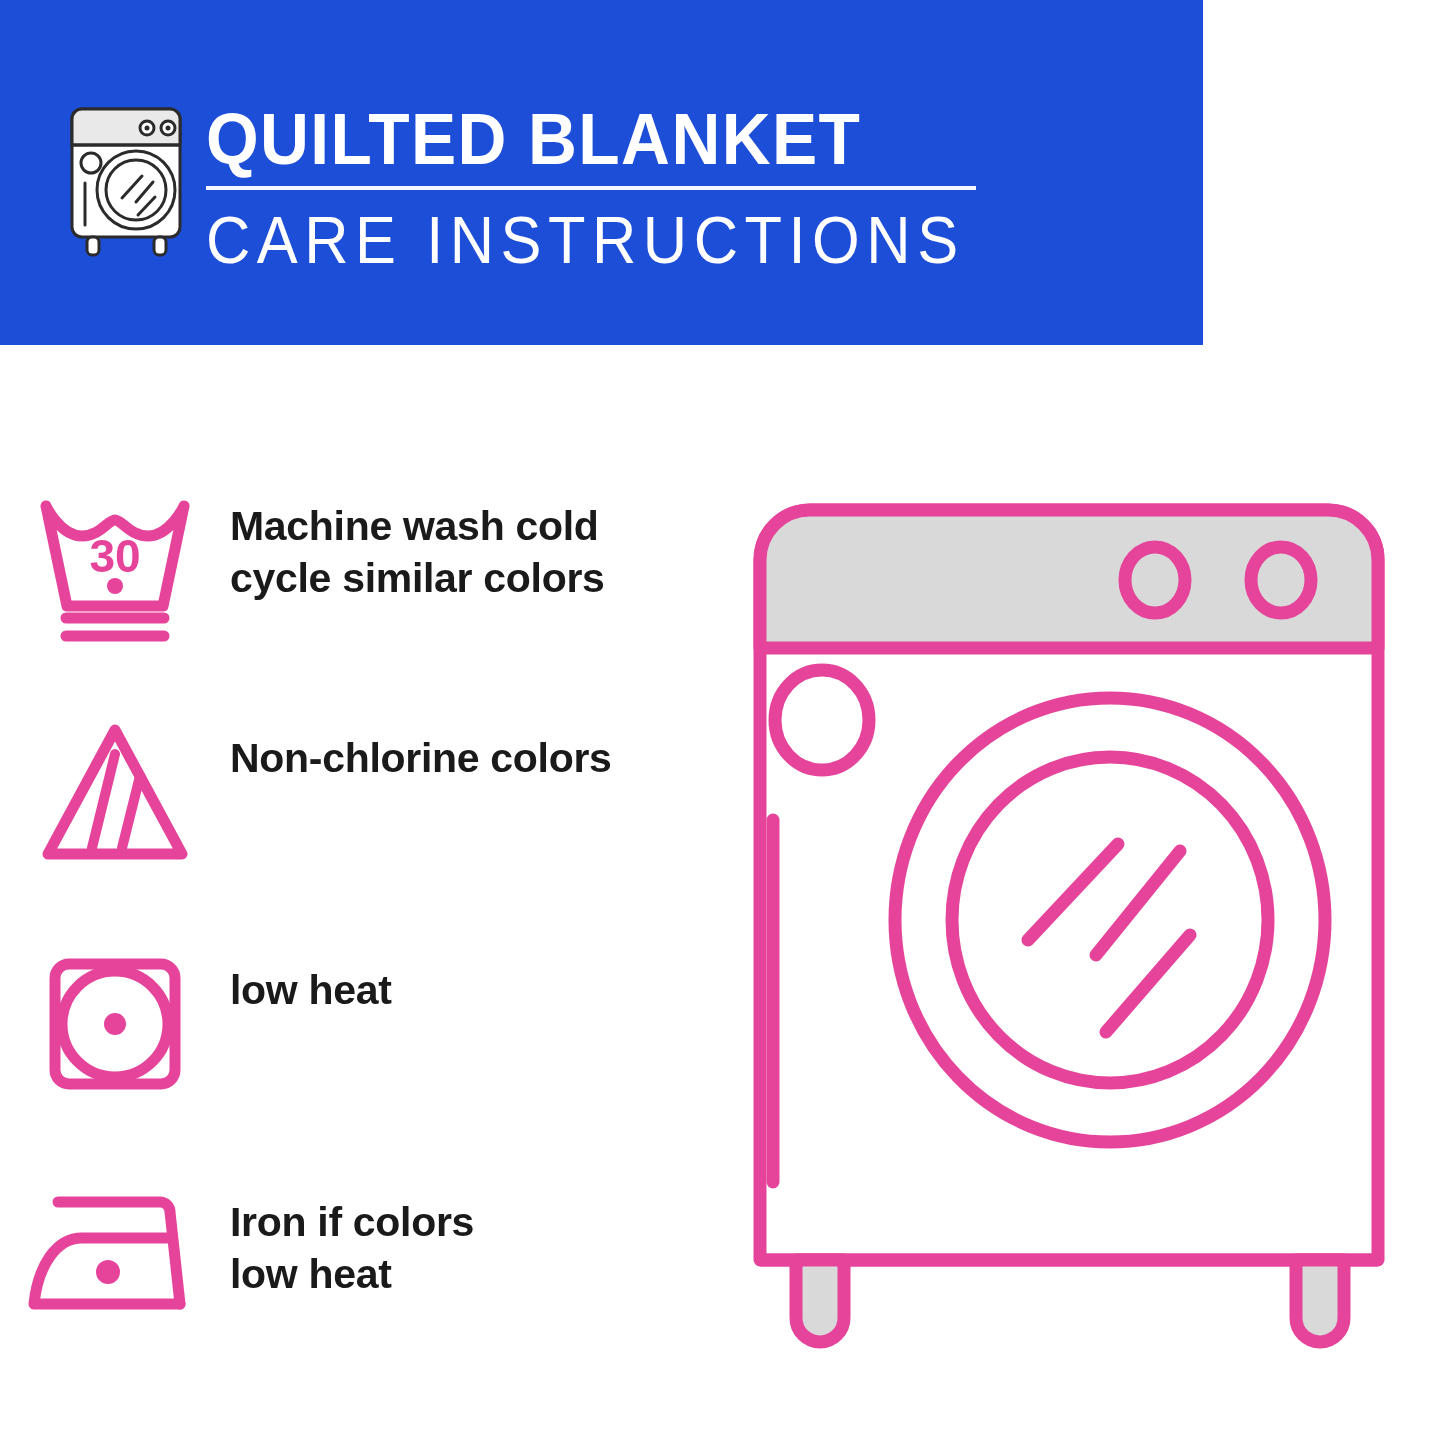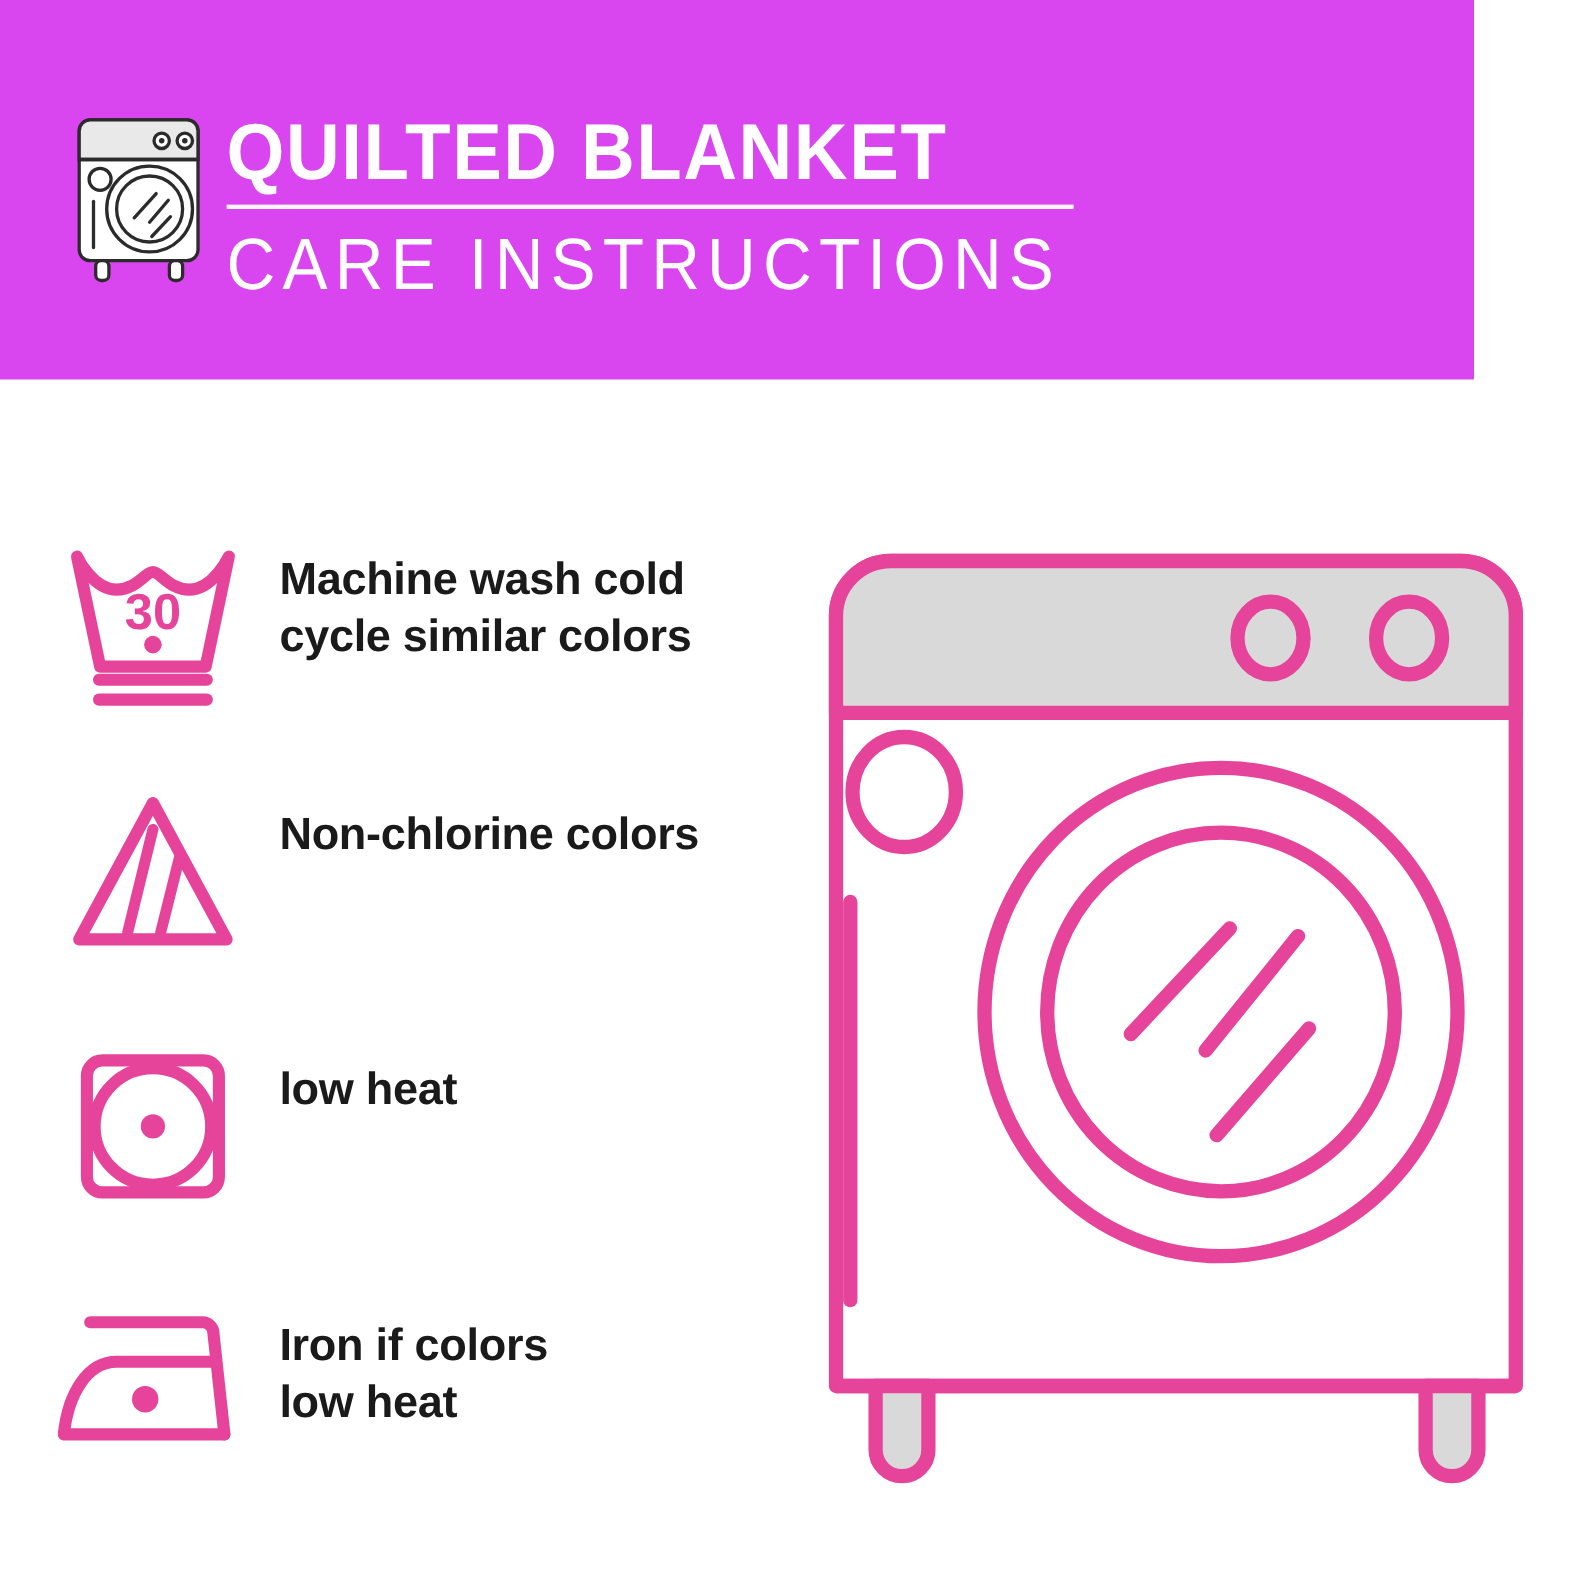--- a/index.html
+++ b/index.html
@@ -5,22 +5,22 @@
   html,body{margin:0;padding:0;}
   body{
     width:1445px;height:1445px;
     background:#ffffff;
     font-family:"Liberation Sans", sans-serif;
     overflow:hidden;
     position:relative;
   }
   
   #header-band{
-    position:absolute;left:0;top:0;width:1340px;height:345px;
-    background:#d946ef;
+    position:absolute;left:0;top:0;width:1203px;height:345px;
+    background:#1d4ed8;
   }
   #header-logo{
     position:absolute;left:62px;top:103px;width:128px;height:155px;
   }
   #header-text{
     position:absolute;left:206px;top:100px;width:790px;
   }
   #title-main{
     color:#ffffff;
     font-size:72px;
@@ -50,21 +50,20 @@
   }
   
   #instruction-list{
     position:absolute;left:0;top:470px;width:700px;
   }
   .instruction-row{
     position:relative;
     height:232px;
     display:flex;
     align-items:flex-start;
-    padding-left:24px;
   }
   .row-icon{
     width:230px;
     min-width:230px;
     height:180px;
     display:flex;
     align-items:flex-start;
     justify-content:center;
     padding-top:14px;
     box-sizing:border-box;

